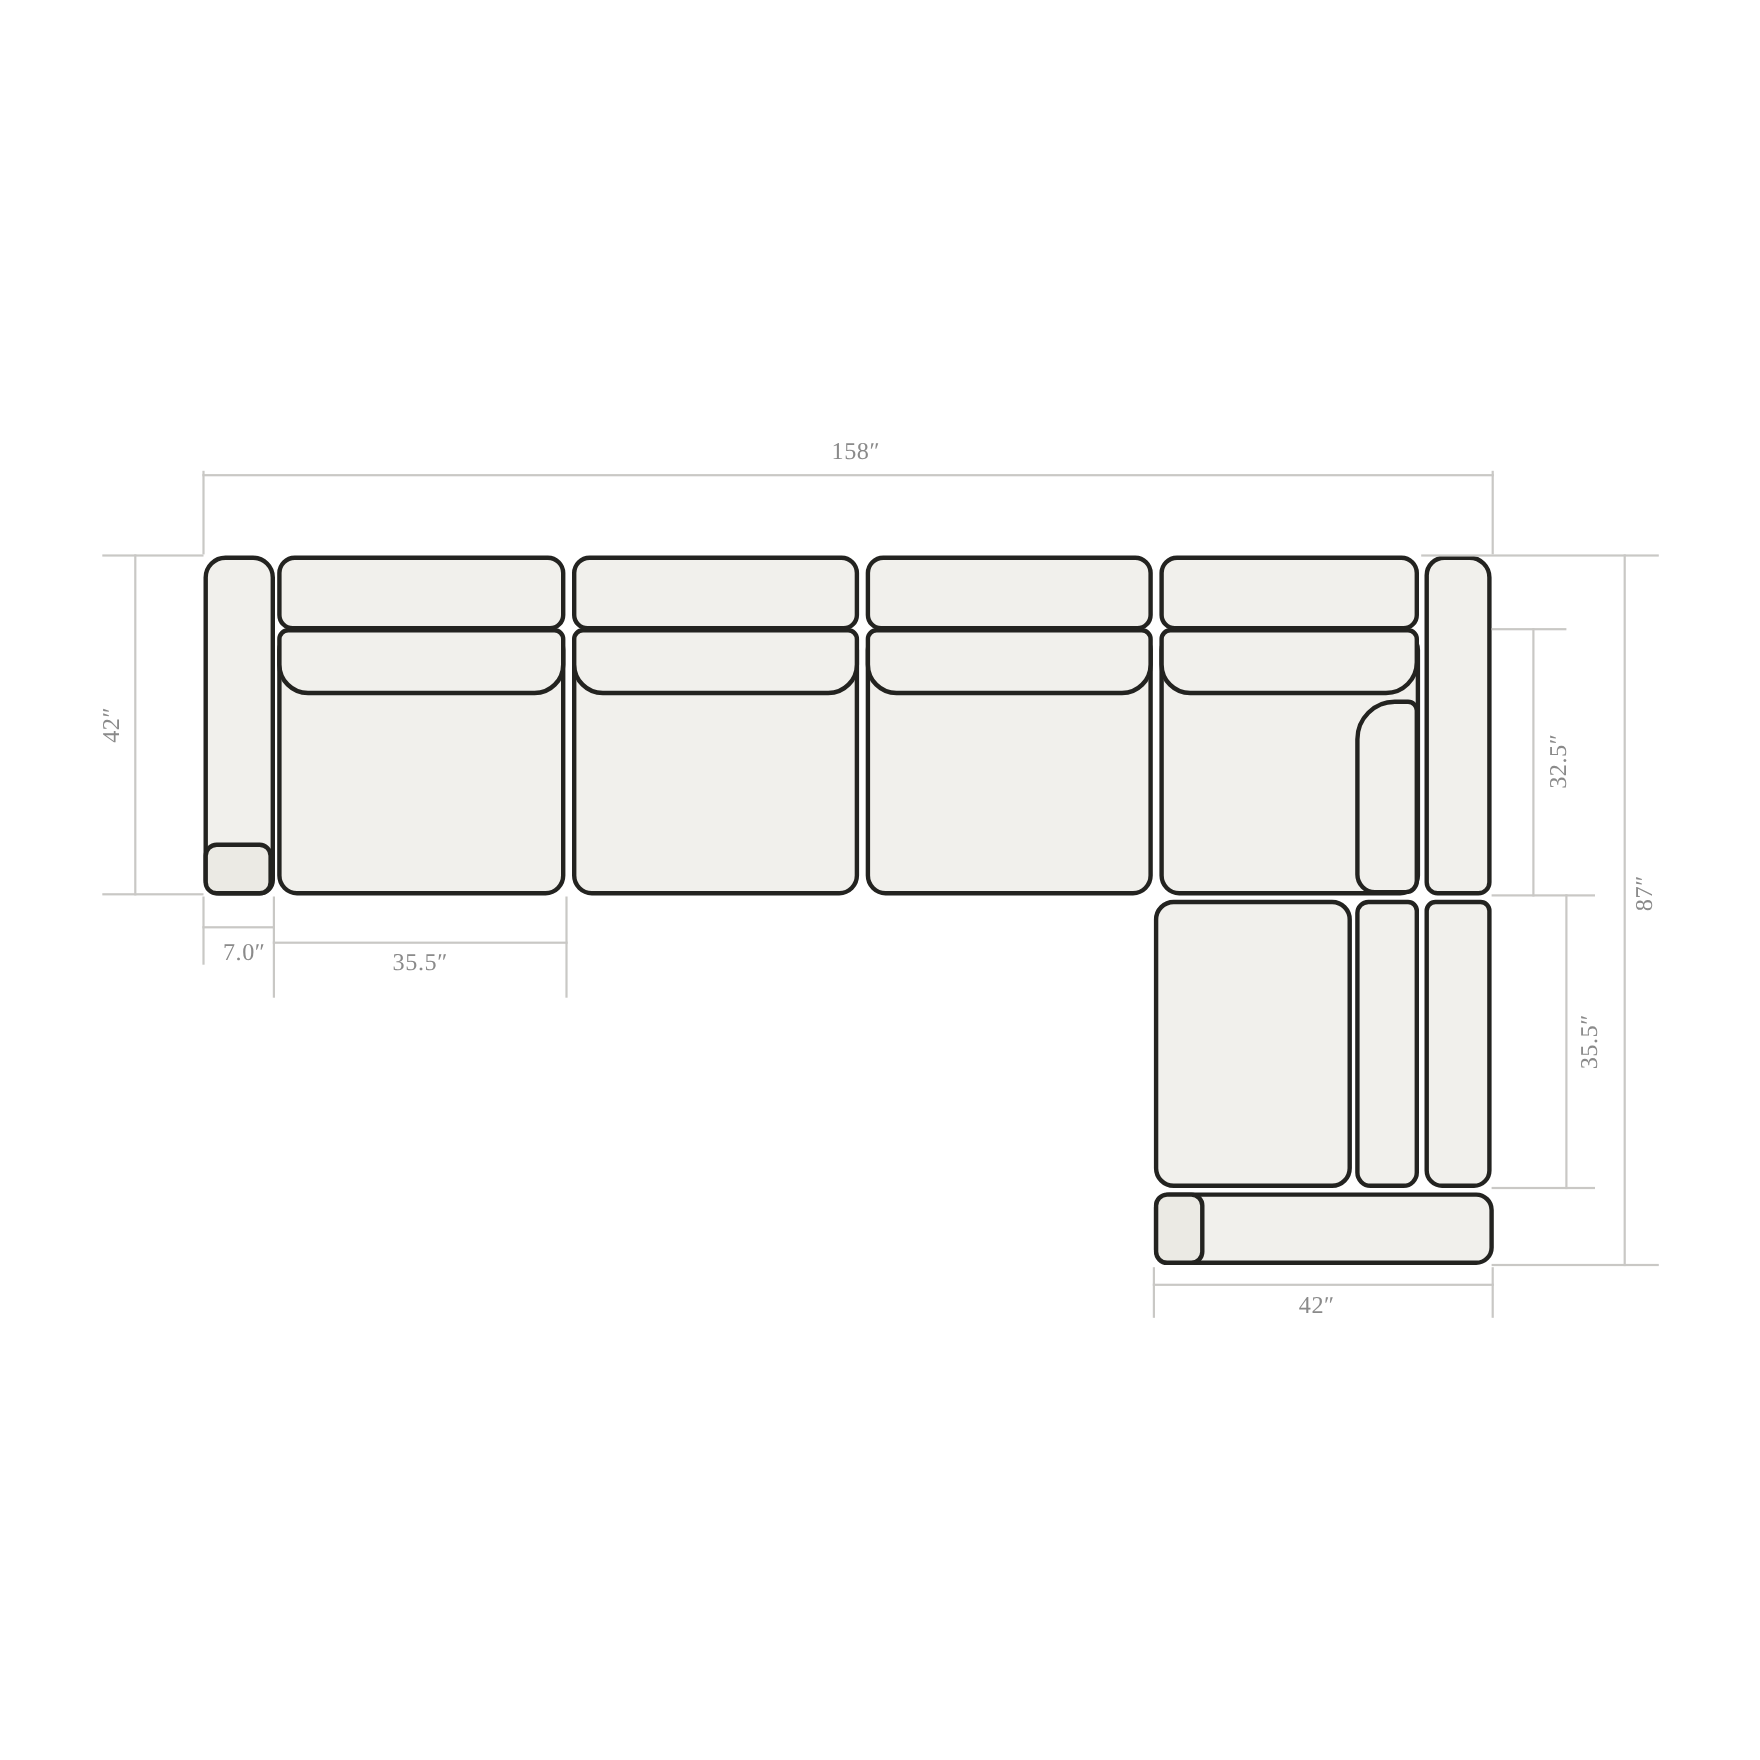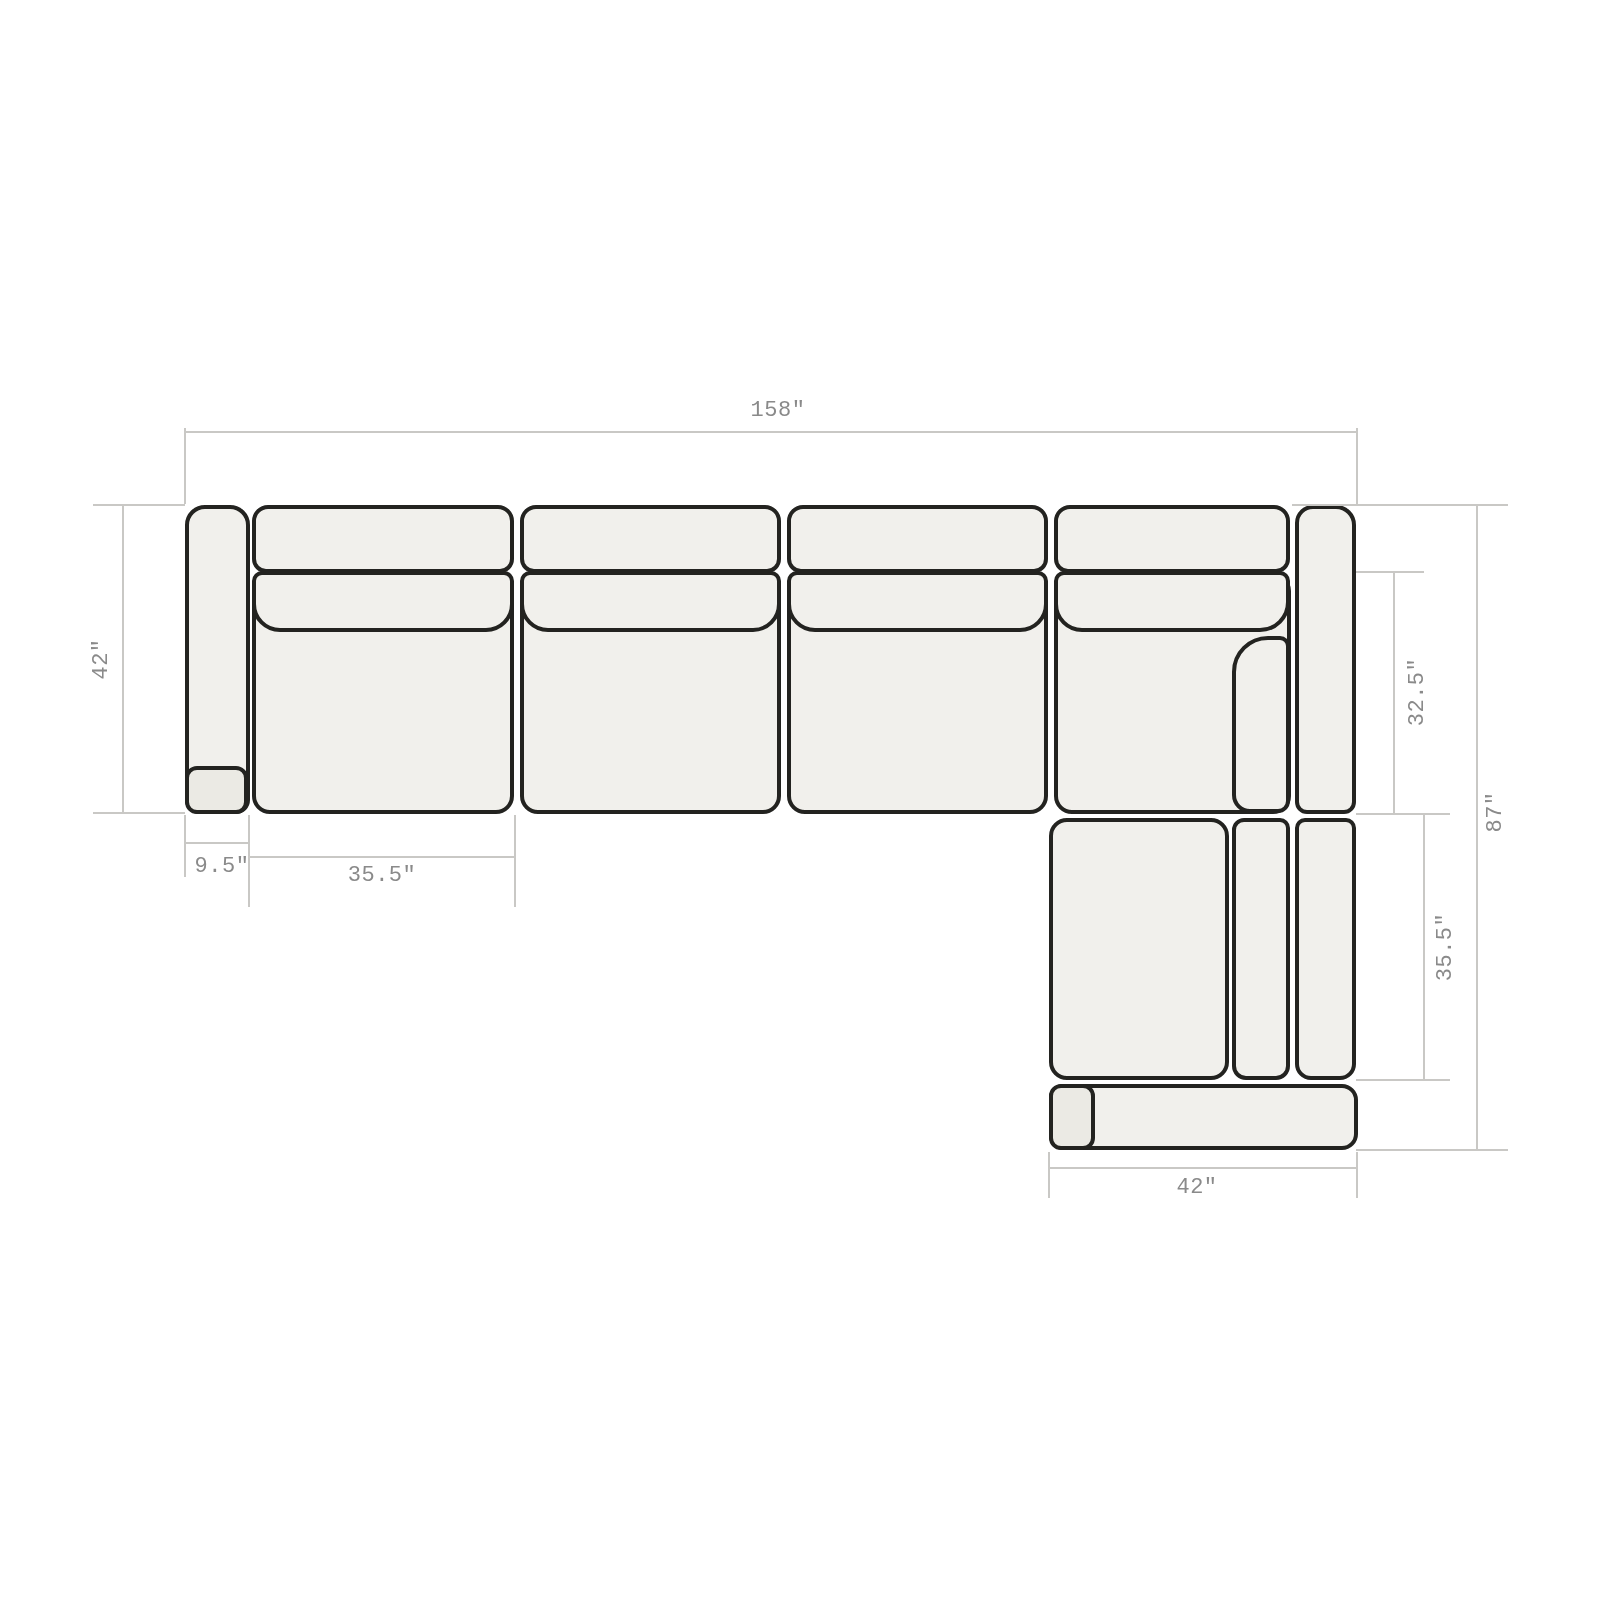--- a/index.html
+++ b/index.html
@@ -6,21 +6,21 @@
     --bg:#ffffff;
     --fill:#f1f0ec;
     --fill-accent:#ebeae4;
     --outline:#232320;
     --dim-line:#c9c8c5;
     --dim-text:#8a8a8a;
   }
   html,body{margin:0;padding:0;background:var(--bg);}
   .canvas{
     position:relative;width:1600px;height:1460px;background:var(--bg);
-    overflow:hidden;font-family:Liberation Mono, monospace;
+    overflow:hidden;font-family:Liberation Serif, serif;
   }
   .piece{
     position:absolute;box-sizing:border-box;
     background:var(--fill);border:4px solid var(--outline);
     z-index:1;
   }
   .cushion{z-index:2;}
   .overlay{z-index:3;}
   .accent{background:var(--fill-accent);z-index:4;}
   .dline{position:absolute;background:var(--dim-line);z-index:6;}
@@ -88,20 +88,20 @@
   <div class="dline" style="left:1393px;top:571px;width:2px;height:244px;"></div>
   <div class="dline" style="left:1423px;top:813px;width:2px;height:268px;"></div>
   <div class="dline" style="left:1476px;top:504px;width:2px;height:647px;"></div>
 
   <div class="dline" style="left:1048px;top:1152px;width:2px;height:46px;"></div>
   <div class="dline" style="left:1356px;top:1152px;width:2px;height:46px;"></div>
   <div class="dline" style="left:1048px;top:1167px;width:310px;height:2px;"></div>
 
   <div class="dlabel" style="left:778px;top:410px;">158″</div>
   <div class="dlabel vert" style="left:101px;top:659px;">42″</div>
-  <div class="dlabel" style="left:222px;top:866px;">9.5″</div>
+  <div class="dlabel" style="left:222px;top:866px;">7.0″</div>
   <div class="dlabel" style="left:382px;top:875px;">35.5″</div>
   <div class="dlabel vert" style="left:1417px;top:692px;">32.5″</div>
   <div class="dlabel vert" style="left:1445px;top:947px;">35.5″</div>
   <div class="dlabel vert" style="left:1495px;top:812px;">87″</div>
   <div class="dlabel" style="left:1197px;top:1187px;">42″</div>
 
 </div>
 
 </body></html>

